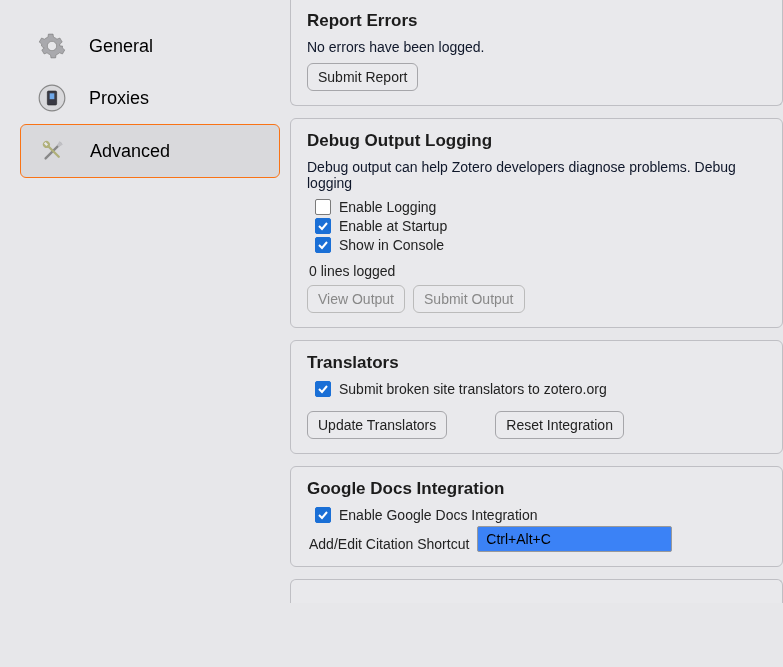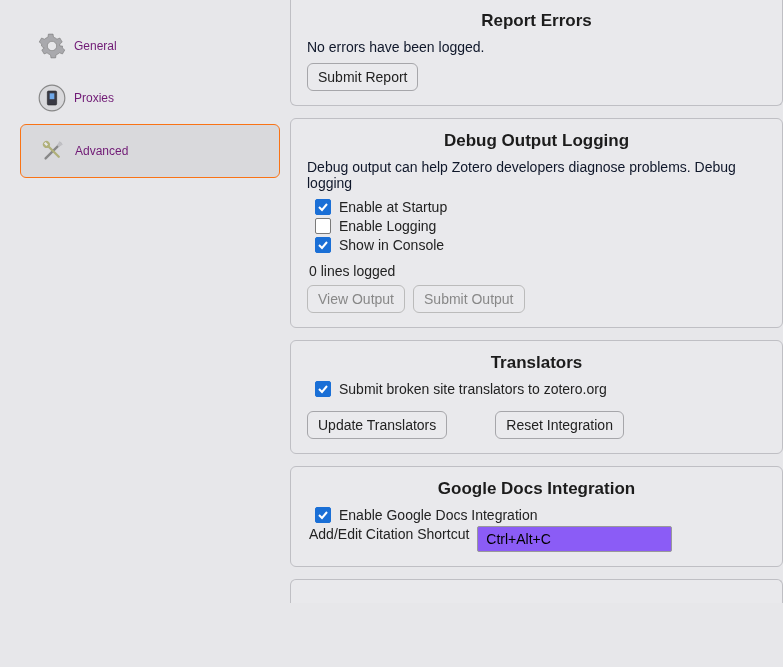--- a/index.html
+++ b/index.html
@@ -14,25 +14,25 @@
     display: flex;
   }
   .sidebar {
     width: 290px;
     padding: 20px 10px 10px 20px;
   }
   .nav-item {
     display: flex;
     align-items: center;
     padding: 12px 18px;
-    font-size: 12px;
-    color: #701a75;
+    font-size: 18px;
+    color: #000000;
     border-radius: 6px;
     cursor: default;
-    gap: 8px;
+    gap: 23px;
   }
   .nav-item.selected {
     background: #d9d9dc;
     border: 1px solid #f97316;
   }
   .nav-icon {
     width: 28px;
     height: 28px;
     display: flex;
     align-items: center;
@@ -54,21 +54,20 @@
     border-top-left-radius: 0;
     border-top-right-radius: 0;
     border-top: none;
     margin-top: -1px;
   }
   .section h3 {
     font-size: 17px;
     font-weight: bold;
     color: #1c1c1c;
     margin: 0 0 8px 0;
-    text-align: center;
   }
   .section p.desc {
     font-size: 14px;
     color: #0f172a;
     margin-bottom: 8px;
   }
   .check-row {
     display: flex;
     align-items: center;
     gap: 8px;
@@ -112,27 +111,27 @@
     display: flex;
     gap: 8px;
     margin-top: 6px;
   }
   .lines-logged {
     margin: 10px 0 6px 2px;
     font-size: 14px;
   }
   .input-row {
     display: flex;
-    align-items: flex-start;
+    align-items: flex-end;
     gap: 8px;
     margin-left: 2px;
   }
   input.textbox {
     border: 1px solid #999;
-    background: #8b5cf6;
+    background: #3b82f6;
     padding: 4px 8px;
     font-size: 14px;
     font-family: inherit;
     width: 195px;
     height: 26px;
     border-radius: 2px;
   }
   .section-stub {
     border: 1px solid #bfbfc4;
     border-radius: 6px 6px 0 0;
@@ -194,32 +193,32 @@
     <div class="btn-row">
       <button class="btn">Submit Report</button>
     </div>
   </div>
 
   <div class="section">
     <h3>Debug Output Logging</h3>
     <p class="desc">Debug output can help Zotero developers diagnose problems. Debug logging</p>
 
     <div class="check-row">
-      <span class="checkbox checked">
-        <svg width="12" height="12" viewBox="0 0 12 12">
-            <path d="M2 6 L5 9 L10 3" stroke="#fff" stroke-width="2" fill="none"></path>
-          </svg>
-      </span>
-      <span>Enable at Startup</span>
-    </div>
-    <div class="check-row">
       <span class="checkbox">
         
       </span>
       <span>Enable Logging</span>
+    </div>
+    <div class="check-row">
+      <span class="checkbox checked">
+        <svg width="12" height="12" viewBox="0 0 12 12">
+            <path d="M2 6 L5 9 L10 3" stroke="#fff" stroke-width="2" fill="none"></path>
+          </svg>
+      </span>
+      <span>Enable at Startup</span>
     </div>
     <div class="check-row">
       <span class="checkbox checked">
         <svg width="12" height="12" viewBox="0 0 12 12">
             <path d="M2 6 L5 9 L10 3" stroke="#fff" stroke-width="2" fill="none"></path>
           </svg>
       </span>
       <span>Show in Console</span>
     </div>
 

